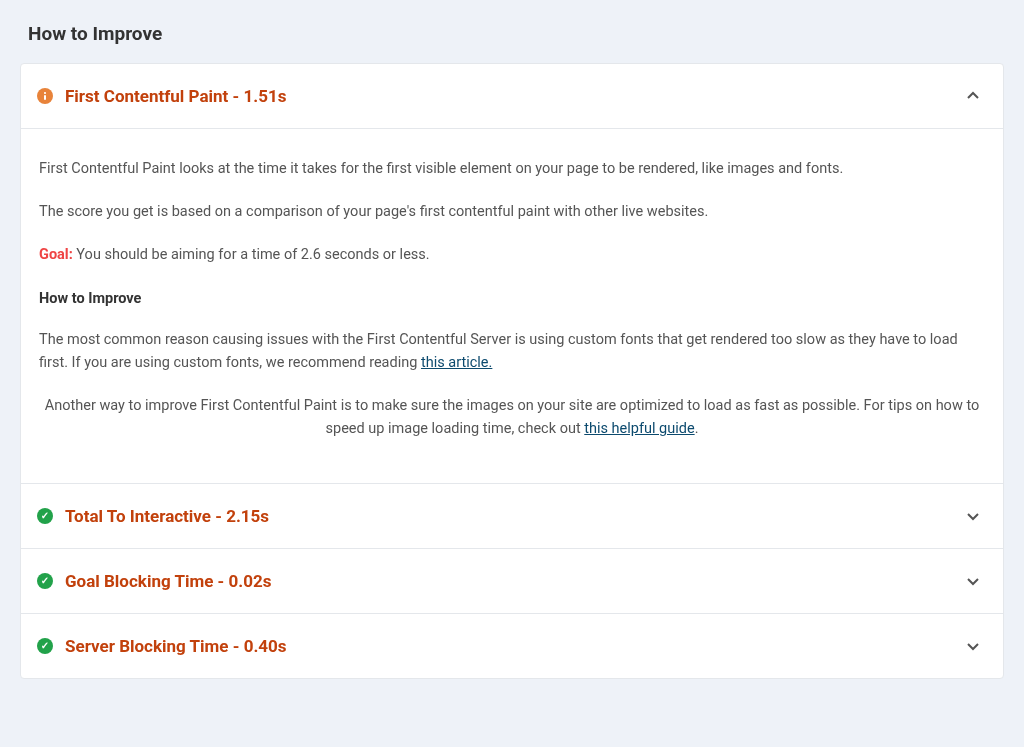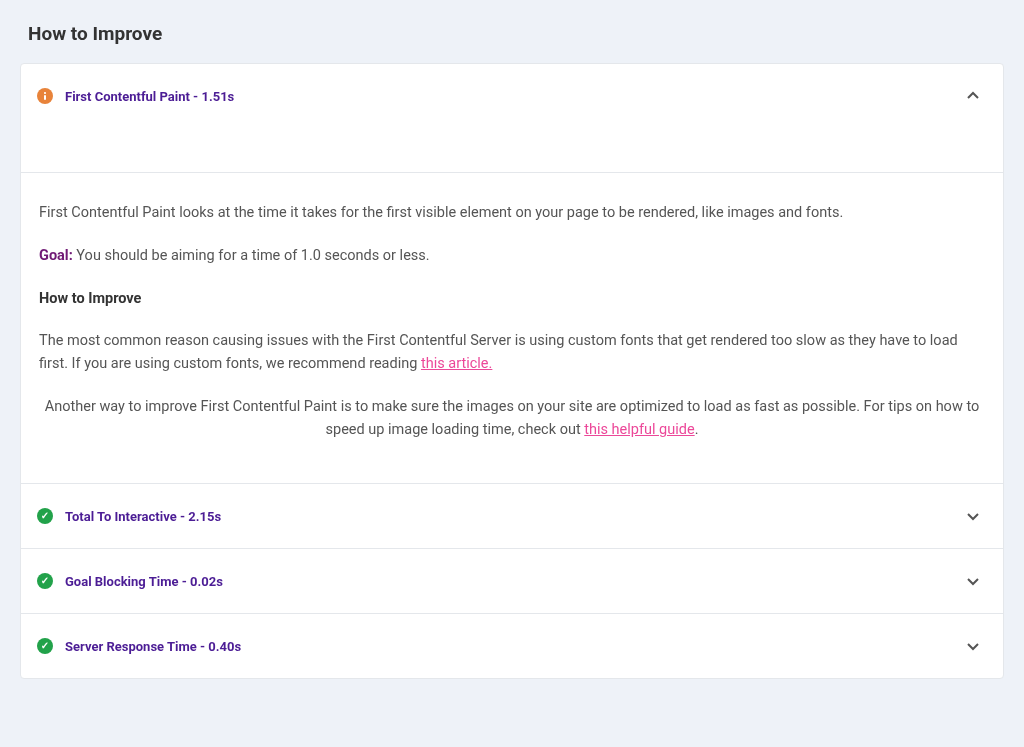--- a/index.html
+++ b/index.html
@@ -45,52 +45,51 @@
     flex: 0 0 auto;
     color: #fff;
     font-size: 11px;
     font-weight: 700;
   }
   .status-warn { background: #e8833a; }
   .status-ok   { background: #22a24a; }
   .status-ok::after { content: "✓"; font-size: 10px; line-height: 1; }
   .status-warn svg { width: 10px; height: 10px; display:block; }
   .acc-title {
-    font-size: 13px;
+    font-size: 17px;
     font-weight: 700;
-    color: #4c1d95;
+    color: #c2410c;
     flex: 1 1 auto;
   }
   .chevron {
     width: 20px;
     height: 20px;
     display: inline-flex;
     align-items: center;
     justify-content: center;
     color: #555;
   }
   .chevron svg { width: 14px; height: 14px; stroke: currentColor; stroke-width: 2; fill: none; }
   .acc-body {
     border-top: 1px solid #e4e7eb;
     padding: 28px 18px 42px 18px;
     font-size: 14.5px;
     color: #555;
     line-height: 1.6;
-    margin-top: 44px;
   }
   .acc-body p { margin: 0 0 20px 0; }
   .acc-body p:last-child { margin-bottom: 0; text-align: center; }
-  .acc-body b { color: #701a75; }
+  .acc-body b { color: #ef4444; }
   .sub-heading {
     font-size: 14.5px;
     font-weight: 700;
     color: #333;
     margin: 0 0 18px 0;
   }
-  a.link { color: #ec4899; text-decoration: underline; }
+  a.link { color: #0c4a6e; text-decoration: underline; }
 </style>
 </head>
 <body>
 
 <div class="page">
   <h2 class="section-title">How to Improve</h2>
 
   <div class="accordion">
 
     <div class="acc-item">
@@ -103,22 +102,23 @@
         </span>
         <span class="acc-title">First Contentful Paint - 1.51s</span>
         <span class="chevron">
           <svg viewBox="0 0 14 14">
               <polyline points="2,9 7,4 12,9"></polyline>
             </svg>
         </span>
       </div>
       <div class="acc-body">
         <p>First Contentful Paint looks at the time it takes for the first visible element on your page to be rendered, like images and fonts.</p>
+        <p>The score you get is based on a comparison of your page's first contentful paint with other live websites.</p>
         <p>
-          <b>Goal:</b><span> You should be aiming for a time of 1.0 seconds or less.</span>
+          <b>Goal:</b><span> You should be aiming for a time of 2.6 seconds or less.</span>
         </p>
         <div class="sub-heading">How to Improve</div>
         <p>
           <span>The most common reason causing issues with the First Contentful Server is using custom fonts that get rendered too slow as they have to load first. If you are using custom fonts, we recommend reading </span><a href="#" class="link">this article.</a>
         </p>
         <p>
           <span>Another way to improve First Contentful Paint is to make sure the images on your site are optimized to load as fast as possible. For tips on how to speed up image loading time, check out </span><a href="#" class="link">this helpful guide</a><span>.</span>
         </p>
       </div>
     </div>
@@ -143,21 +143,21 @@
           <svg viewBox="0 0 14 14">
               <polyline points="2,5 7,10 12,5"></polyline>
             </svg>
         </span>
       </div>
     </div>
 
     <div class="acc-item">
       <div class="acc-header">
         <span class="status-icon status-ok"></span>
-        <span class="acc-title">Server Response Time - 0.40s</span>
+        <span class="acc-title">Server Blocking Time - 0.40s</span>
         <span class="chevron">
           <svg viewBox="0 0 14 14">
               <polyline points="2,5 7,10 12,5"></polyline>
             </svg>
         </span>
       </div>
     </div>
 
   </div>
 </div>

